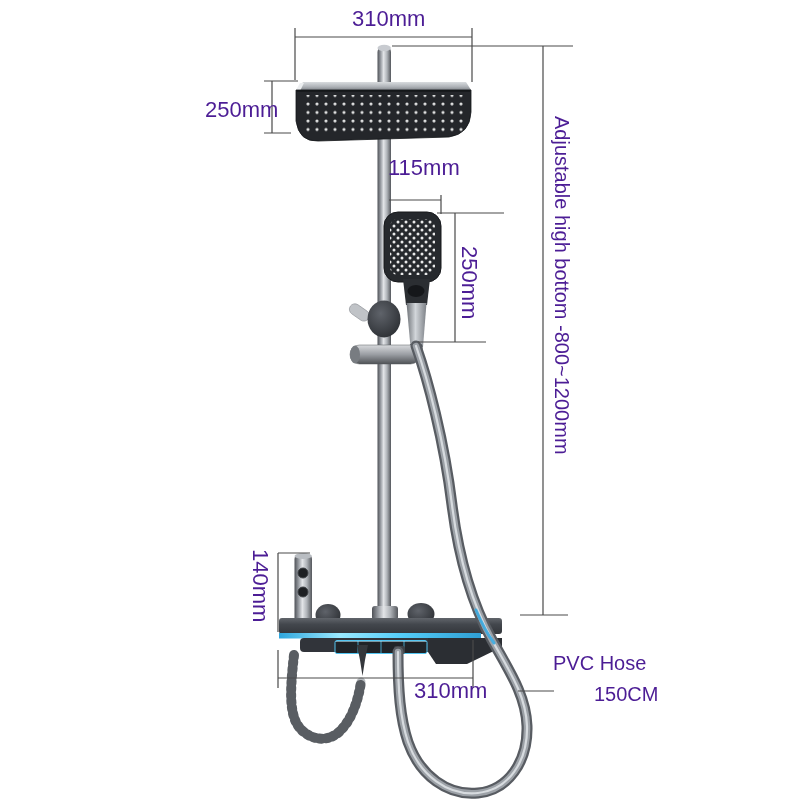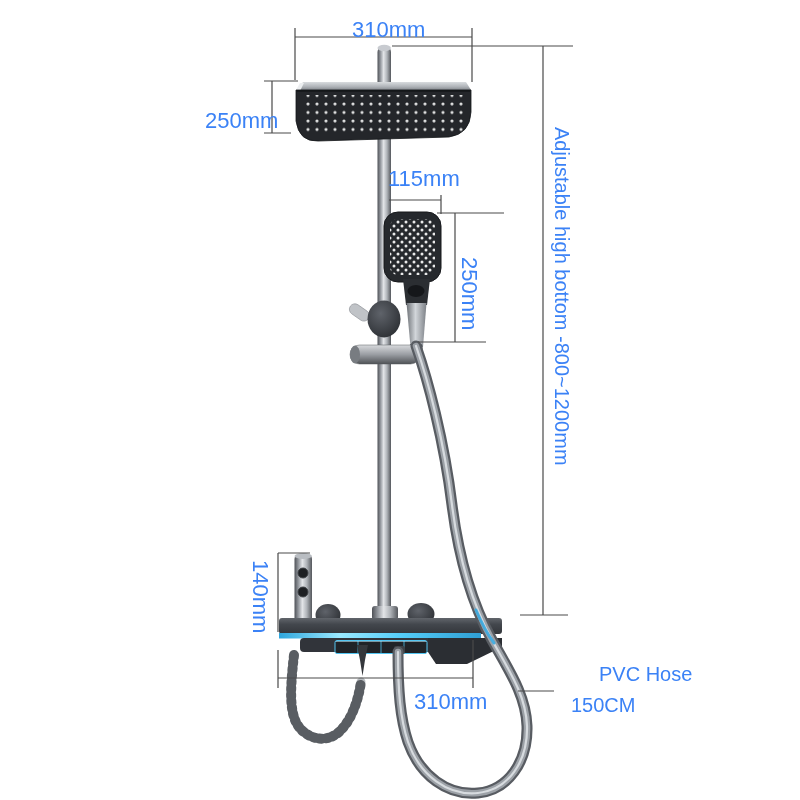--- a/index.html
+++ b/index.html
@@ -2,22 +2,22 @@
 <html><head>
 <meta charset="utf-8">
 <style>
   html,body{margin:0;padding:0;background:#ffffff;}
   #canvas{
     position:relative;width:800px;height:800px;background:#ffffff;overflow:hidden;
     font-family:"Liberation Sans", sans-serif;
   }
   #art{position:absolute;left:0;top:0;}
   .lbl{
-    position:absolute;color:#3b82f6;font-size:22px;line-height:1.05;
-    white-space:nowrap;user-select:none;margin-top:11px;
+    position:absolute;color:#4c1d95;font-size:22px;line-height:1.05;
+    white-space:nowrap;user-select:none;
   }
   .vtext{writing-mode:vertical-rl;}
   .lbl.small{font-size:20px;}
   .lbl.center{text-align:center;}
 </style>
 </head>
 <body>
 
 <div id="canvas">
 
@@ -177,17 +177,17 @@
 <div class="lbl" style="left:388px;top:156px;">115mm</div>
 
 <div class="lbl vtext" style="left:458px;top:246px;">250mm</div>
 
 <div class="lbl vtext small" style="left:551px;top:116px;">Adjustable high bottom -800~1200mm</div>
 
 <div class="lbl vtext" style="left:249px;top:549px;">140mm</div>
 
 <div class="lbl" style="left:414px;top:679px;">310mm</div>
 
-<div class="lbl small" style="left:599px;top:653px;">PVC Hose</div>
+<div class="lbl small" style="left:553px;top:653px;">PVC Hose</div>
 
-<div class="lbl small" style="left:571px;top:684px;">150CM</div>
+<div class="lbl small" style="left:594px;top:684px;">150CM</div>
 
 </div>
 
 </body></html>

